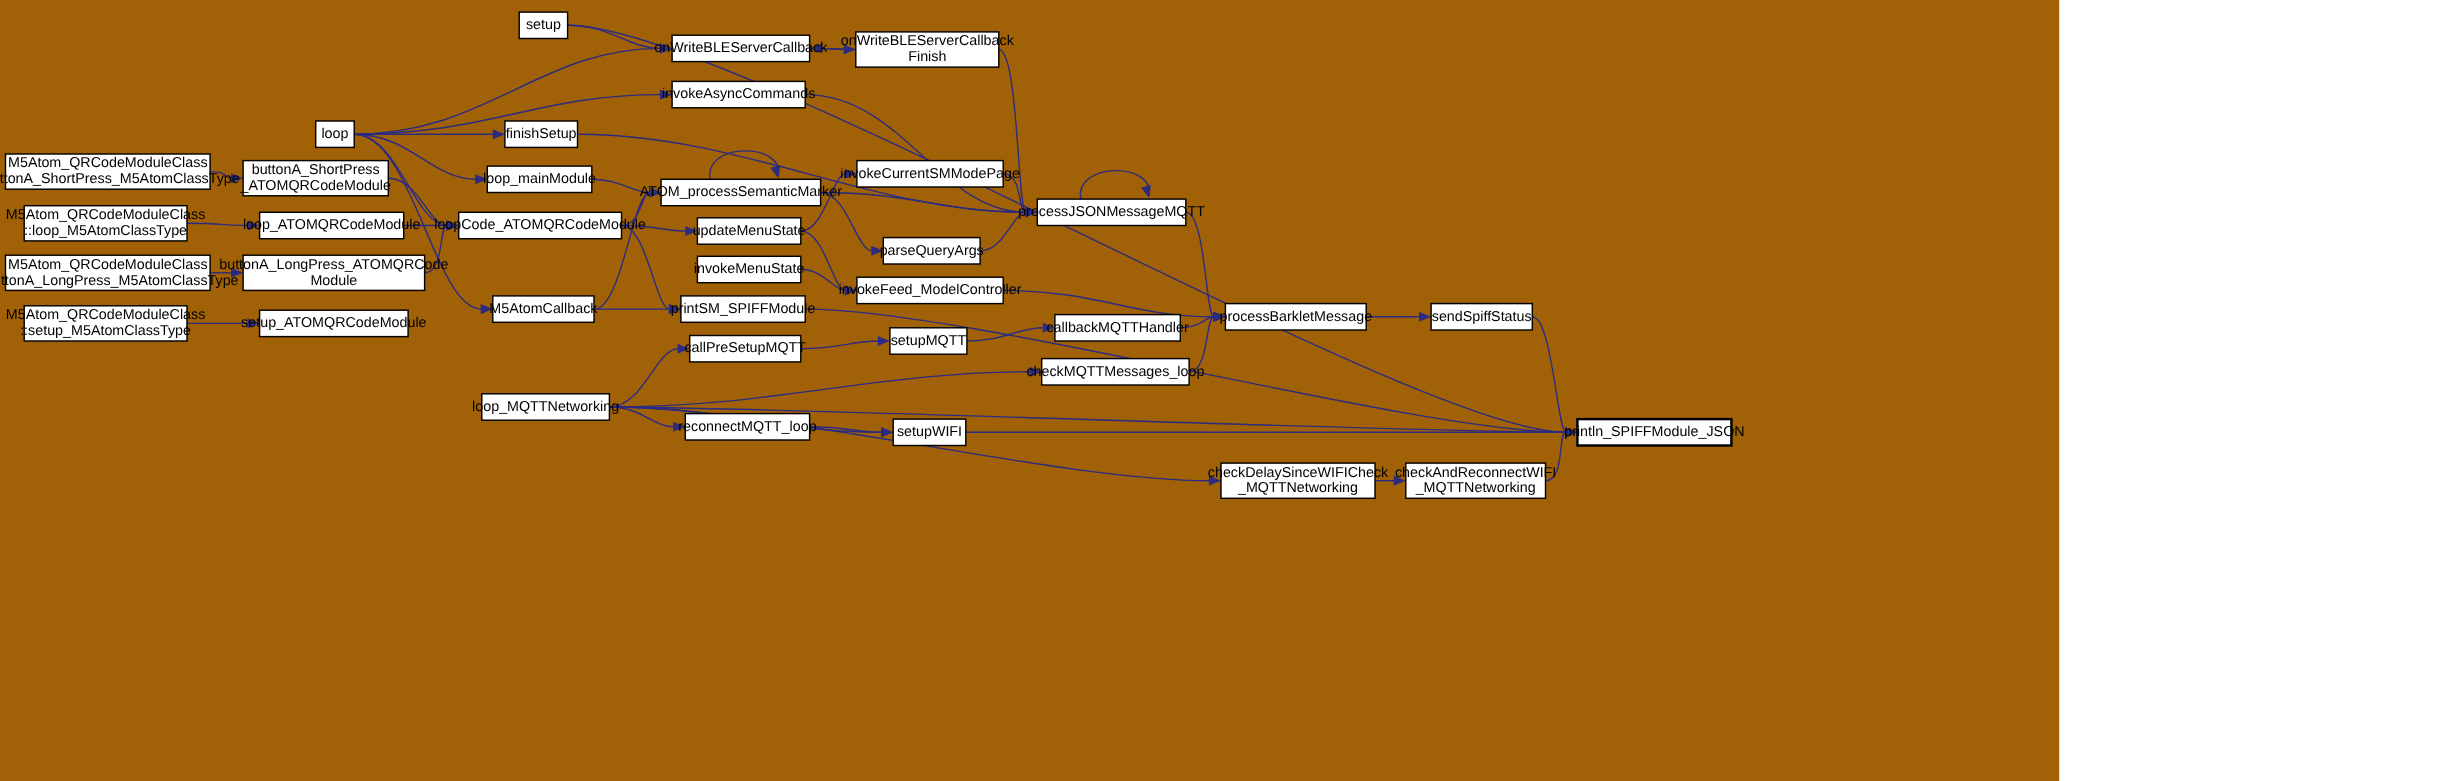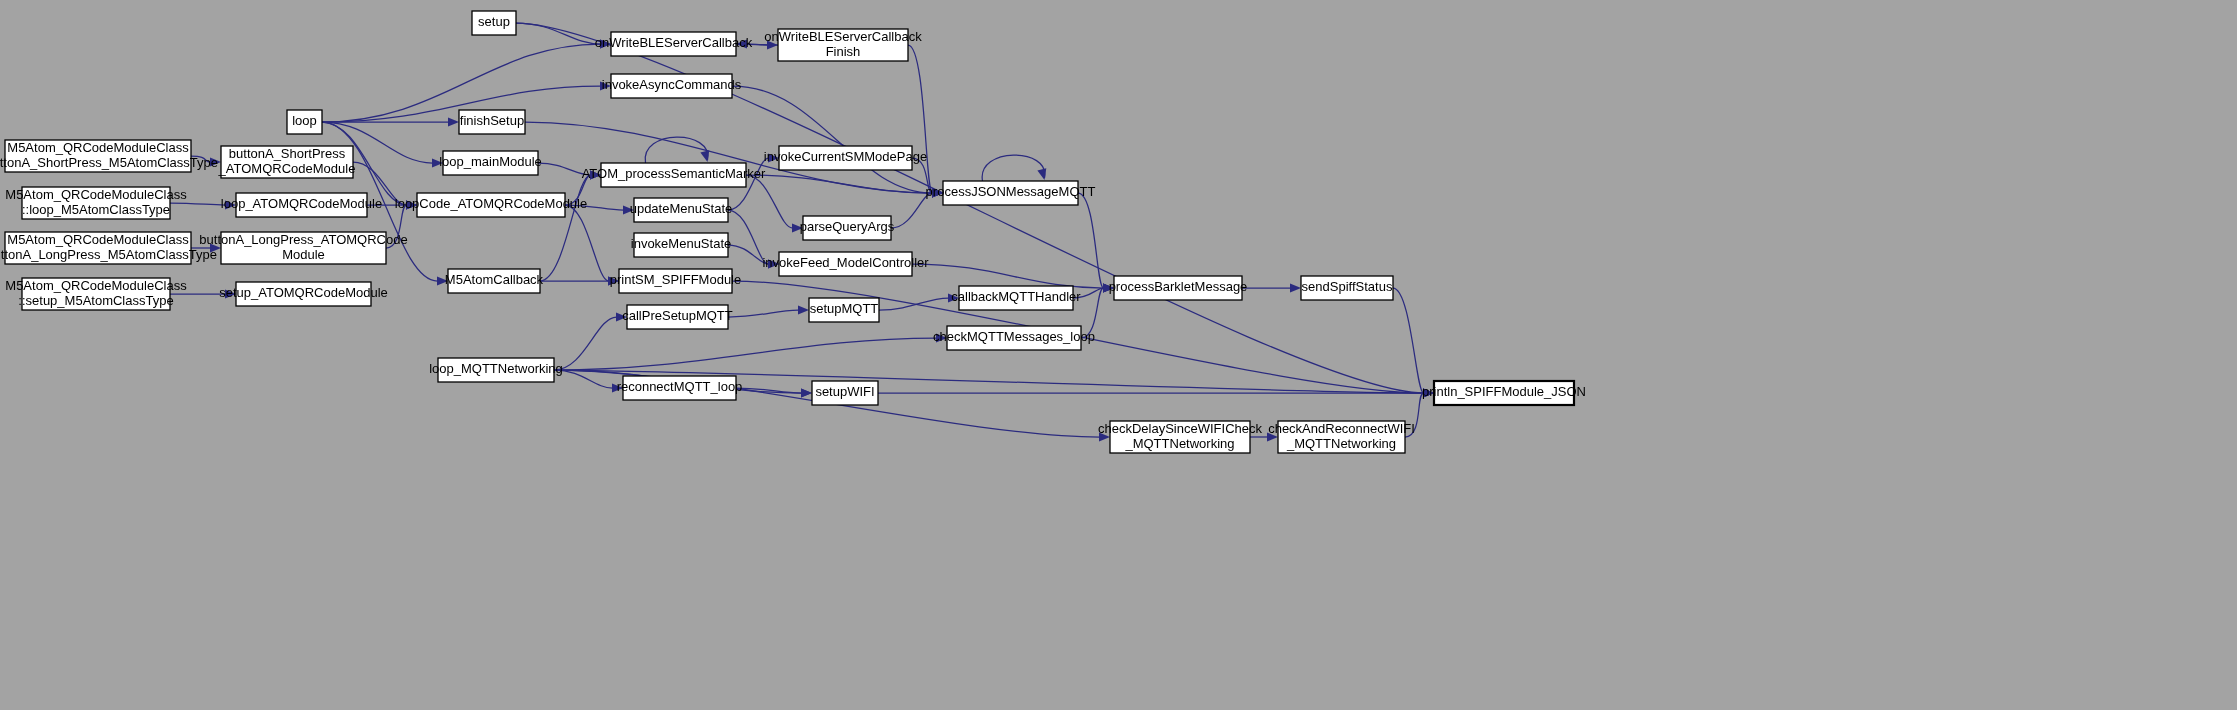--- a/index.html
+++ b/index.html
@@ -5,23 +5,23 @@
   html, body {
     margin: 0;
     padding: 0;
     background: #ffffff;
   }
   body {
     font-family: "Liberation Sans", sans-serif;
   }
   #callgraph-root {
     position: relative;
-    width: 2237px;
+    width: 1872px;
     height: 710px;
-    background: #a3a3a3;
+    background: #a16207;
     overflow: hidden;
   }
   svg#graph-svg {
     position: absolute;
     left: 0;
     top: 0;
     width: 2237px;
     height: 710px;
     display: block;
   }

